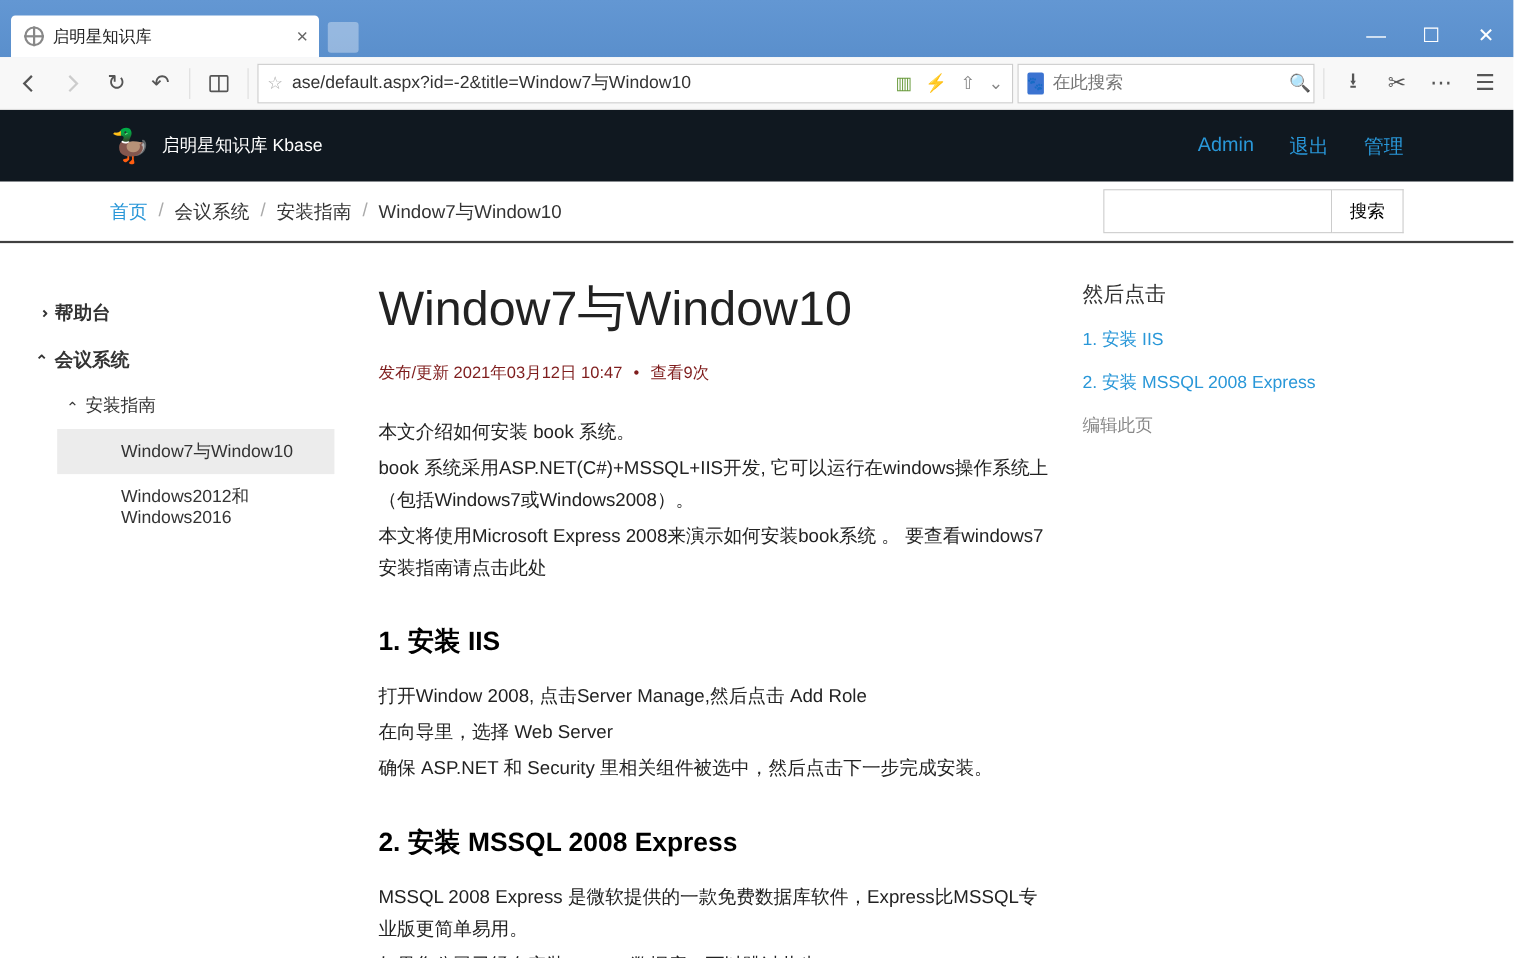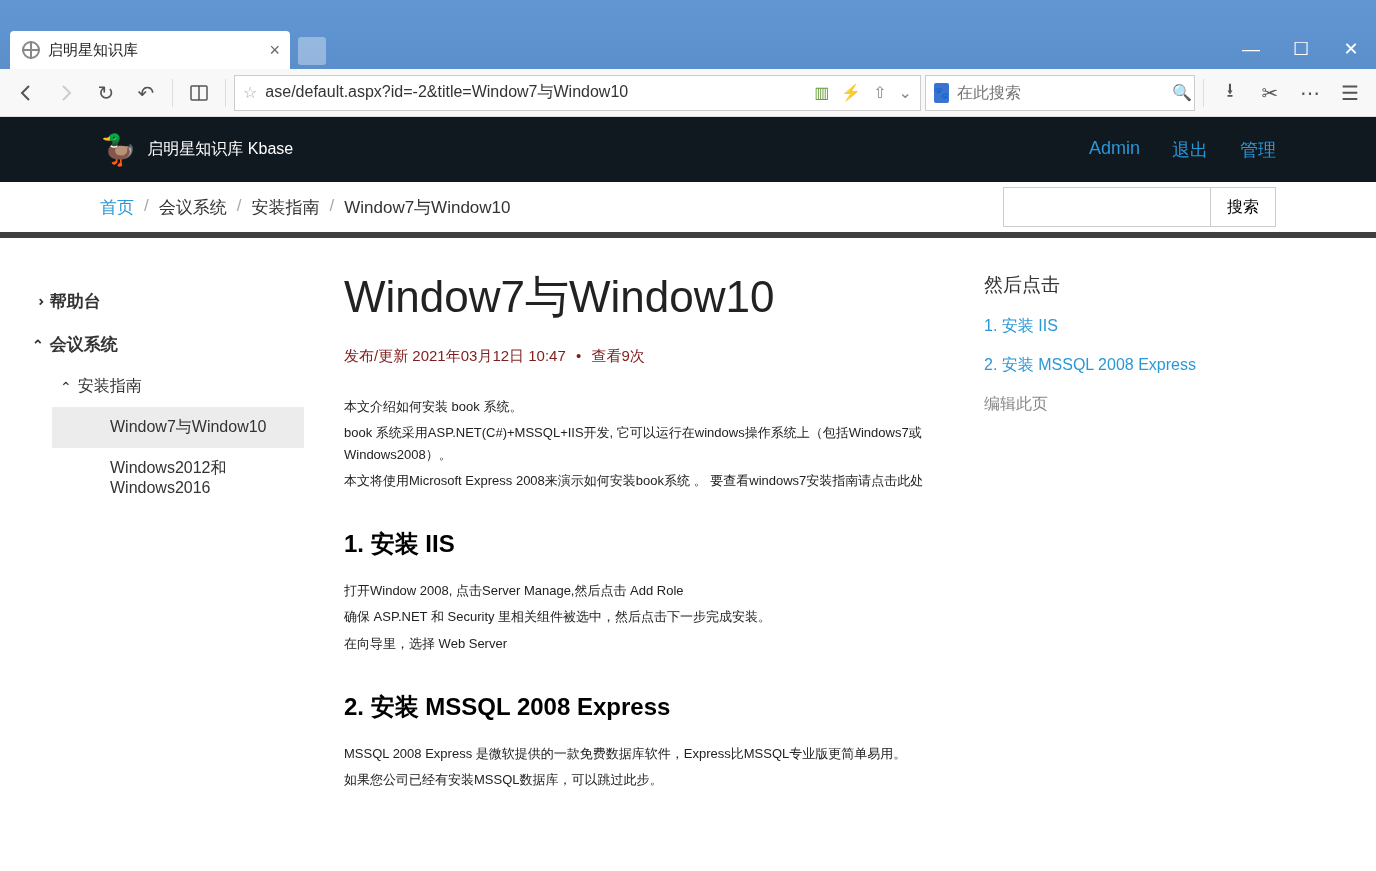--- a/index.html
+++ b/index.html
@@ -1,19 +1,19 @@
 <!DOCTYPE html>
 <html><head>
 <meta charset="utf-8">
 <style>
 * { margin:0; padding:0; box-sizing:border-box; font-family:"Microsoft YaHei","PingFang SC",Arial,sans-serif; }
 body { background:#fff; overflow:hidden; width:1376px; height:871px; }
 
 
-.titlebar { height:69px; background:linear-gradient(#6397d3,#5a8fcc); display:flex; align-items:flex-end; }
+.titlebar { height:52px; background:linear-gradient(#6397d3,#5a8fcc); display:flex; align-items:flex-end; }
 .tab { background:#fff; border-radius:4px 4px 0 0; height:38px; margin-left:10px; display:flex; align-items:center; padding:0 12px; gap:8px; width:280px; position:relative; }
 .tab-favicon { width:18px; height:18px; border:2px solid #888; border-radius:50%; position:relative; }
 .tab-favicon::before { content:""; position:absolute; left:6px; top:-2px; width:2px; height:18px; background:#888; }
 .tab-favicon::after { content:""; position:absolute; top:6px; left:-2px; height:2px; width:18px; background:#888; }
 .tab-title { font-size:15px; color:#222; }
 .tab-close { position:absolute; right:10px; font-size:18px; color:#666; cursor:pointer; }
 .blank-tab { width:28px; height:28px; background:rgba(255,255,255,.35); border-radius:3px; margin-left:8px; margin-bottom:4px; }
 .win-controls { margin-left:auto; display:flex; font-weight:300; }
 .win-btn { width:50px; height:40px; display:flex; align-items:center; justify-content:center; color:#fff; font-size:18px; cursor:pointer; }
 
@@ -30,21 +30,21 @@
 
 
 .page-header { height:65px; background:#101820; display:flex; align-items:center; padding:0 100px; }
 .logo { display:flex; align-items:center; gap:10px; }
 .duck { font-size:30px; }
 .brand { color:#fff; font-size:16px; font-weight:400; }
 .hnav { margin-left:auto; display:flex; gap:32px; }
 .hnav a { color:#2997d8; font-size:18px; text-decoration:none; }
 
 
-.crumb-row { height:56px; border-bottom:6px solid #404040; display:flex; align-items:center; padding:0 100px; }
+.crumb-row { height:56px; border-bottom:2px solid #404040; display:flex; align-items:center; padding:0 100px; }
 .crumbs { display:flex; gap:10px; font-size:17px; color:#333; }
 .crumbs a { color:#2997d8; text-decoration:none; }
 .crumbs .home { color:#2997d8; }
 .crumbs .sep2 { color:#aaa; }
 .search-right { margin-left:auto; display:flex; }
 .search-right input { width:208px; height:40px; border:1px solid #ccc; padding:0 10px; font-size:15px; }
 .search-right button { height:40px; padding:0 16px; border:1px solid #ccc; border-left:none; background:#fff; font-size:16px; cursor:pointer; }
 
 
 .main { display:flex; padding:30px 100px 0 24px; height:calc(871px - 52px - 48px - 65px - 56px); overflow:hidden; }
@@ -55,21 +55,21 @@
 .side-sub .side-item { font-weight:400; font-size:16px; }
 .side-leaf { padding:10px 0 10px 58px; font-size:16px; color:#333; cursor:pointer; }
 .side-leaf.active { background:#ececec; }
 .chev { display:inline-block; transform:rotate(0); font-size:14px; color:#333; }
 .chev.right { transform:rotate(-90deg); }
 
 .content { flex:1; padding:0 30px 0 40px; max-width:680px; }
 .content h1 { font-size:44px; font-weight:300; color:#222; margin-bottom:20px; }
 .meta { font-size:15px; color:#7f1d1d; margin-bottom:30px; }
 .meta .dot { margin:0 6px; }
-.content p { font-size:13px; color:#222; line-height:1.7; margin-bottom:4px; }
+.content p { font-size:17px; color:#222; line-height:1.7; margin-bottom:4px; }
 .content h2 { font-size:24px; font-weight:700; margin:36px 0 20px; }
 
 .toc { width:260px; padding-top:4px; }
 .toc-title { font-size:19px; color:#333; margin-bottom:18px; }
 .toc a { display:block; color:#2997d8; font-size:16px; margin-bottom:18px; text-decoration:none; }
 .toc .edit { color:#888; font-size:16px; margin-top:10px; cursor:pointer; }
 </style>
 </head>
 <body>
 
@@ -184,22 +184,22 @@
       <span>发布/更新</span>
       <span>2021年03月12日 10:47</span>
       <span class="dot">•</span>
       <span>查看9次</span>
     </div>
     <p>本文介绍如何安装 book 系统。</p>
     <p>book 系统采用ASP.NET(C#)+MSSQL+IIS开发, 它可以运行在windows操作系统上（包括Windows7或Windows2008）。</p>
     <p>本文将使用Microsoft Express 2008来演示如何安装book系统 。 要查看windows7安装指南请点击此处</p>
     <h2>1. 安装 IIS</h2>
     <p>打开Window 2008, 点击Server Manage,然后点击 Add Role</p>
+    <p>在向导里，选择 Web Server</p>
     <p>确保 ASP.NET 和 Security 里相关组件被选中，然后点击下一步完成安装。</p>
-    <p>在向导里，选择 Web Server</p>
     <h2>2. 安装 MSSQL 2008 Express</h2>
     <p>MSSQL 2008 Express 是微软提供的一款免费数据库软件，Express比MSSQL专业版更简单易用。</p>
     <p>如果您公司已经有安装MSSQL数据库，可以跳过此步。</p>
 
   </div>
 
   <div class="toc">
     <div class="toc-title">然后点击</div>
     <a>1. 安装 IIS</a>
     <a>2. 安装 MSSQL 2008 Express</a>

